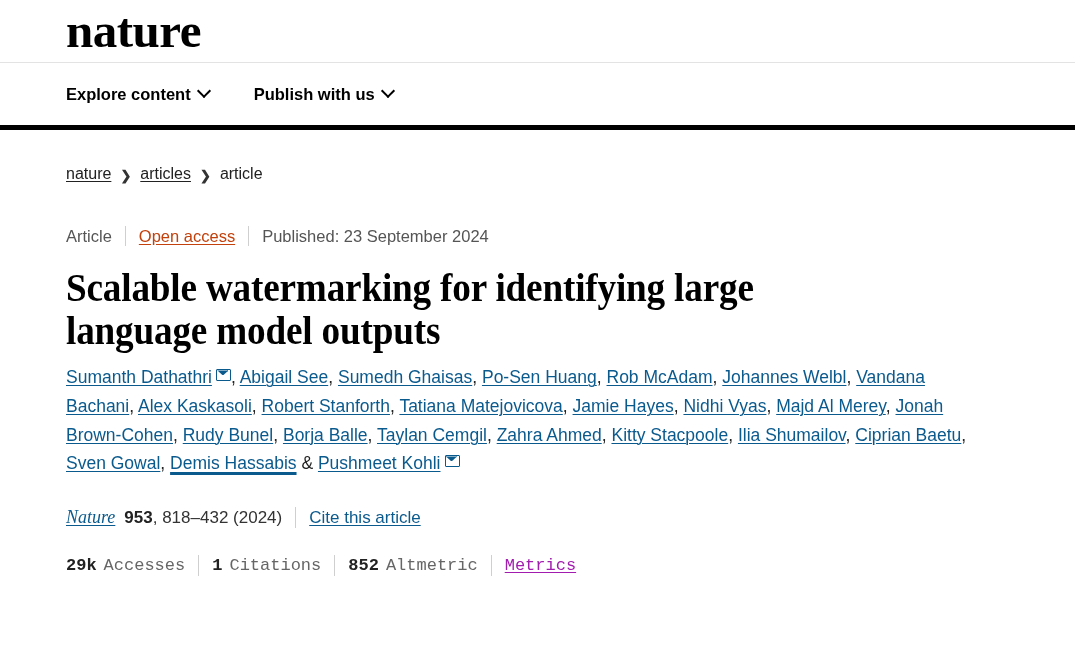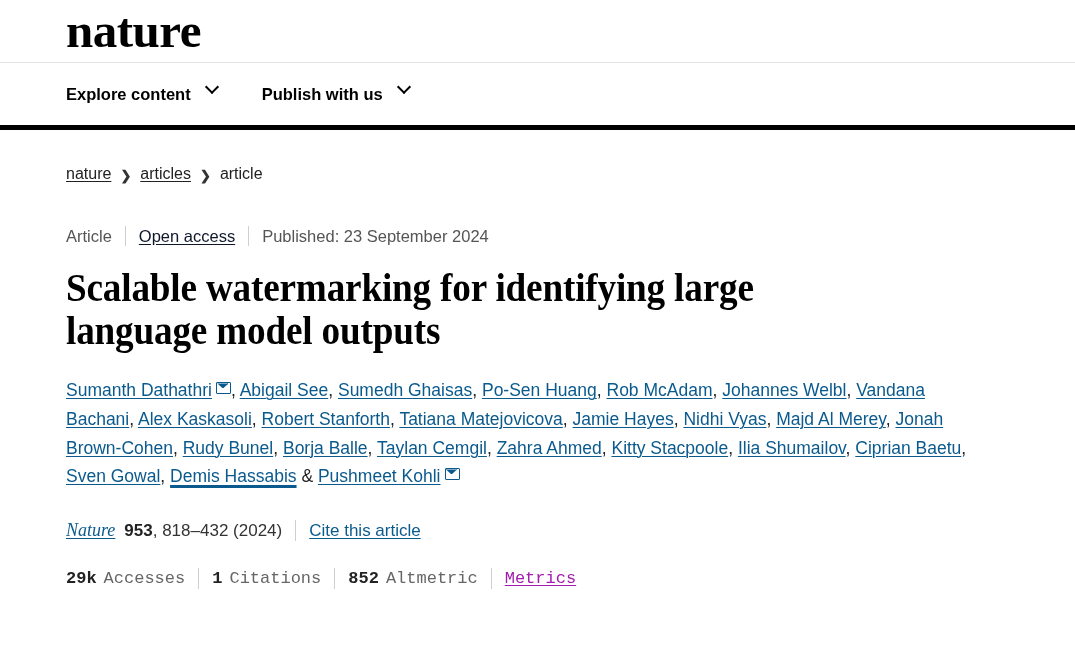--- a/index.html
+++ b/index.html
@@ -40,21 +40,22 @@
   .site-nav {
     height: 62px;
     display: flex;
     align-items: center;
     padding-left: 66px;
     background: #ffffff;
     box-sizing: border-box;
   }
   .nav-item {
     display: inline-flex;
-    gap: 16px;
+    align-items: center;
+    gap: 8px;
     font-size: 16.5px;
     font-weight: 700;
     color: #000000;
     margin-right: 44px;
     cursor: pointer;
     white-space: nowrap;
   }
   .chev {
     display: inline-block;
     width: 11px;
@@ -119,41 +120,41 @@
   }
   .meta-line .meta-piece { white-space: nowrap; }
   .meta-line .vbar {
     display: inline-block;
     width: 1px;
     height: 20px;
     background: #cfcfcf;
     margin: 0 13px;
   }
   .oa-link {
-    color: #0f172a;
+    color: #c2410c;
     text-decoration: underline;
     text-underline-offset: 2px;
     cursor: pointer;
   }
 
   .article-title {
     font-family: "Liberation Serif", serif;
     font-size: 40px;
     line-height: 1.08;
     font-weight: 700;
     color: #000000;
     margin: 20px 0 0 0;
     max-width: 890px;
     transform: scaleX(0.93);
     transform-origin: left center;
     letter-spacing: -0.2px;
   }
 
   .authors {
-    margin-top: 24px;
+    margin-top: 11px;
     font-size: 17.5px;
     line-height: 1.64;
     color: #222;
     max-width: 920px;
   }
   .authors a {
     color: #0b5a8e;
     text-decoration: underline;
     text-underline-offset: 2px;
     text-decoration-thickness: 1px;

